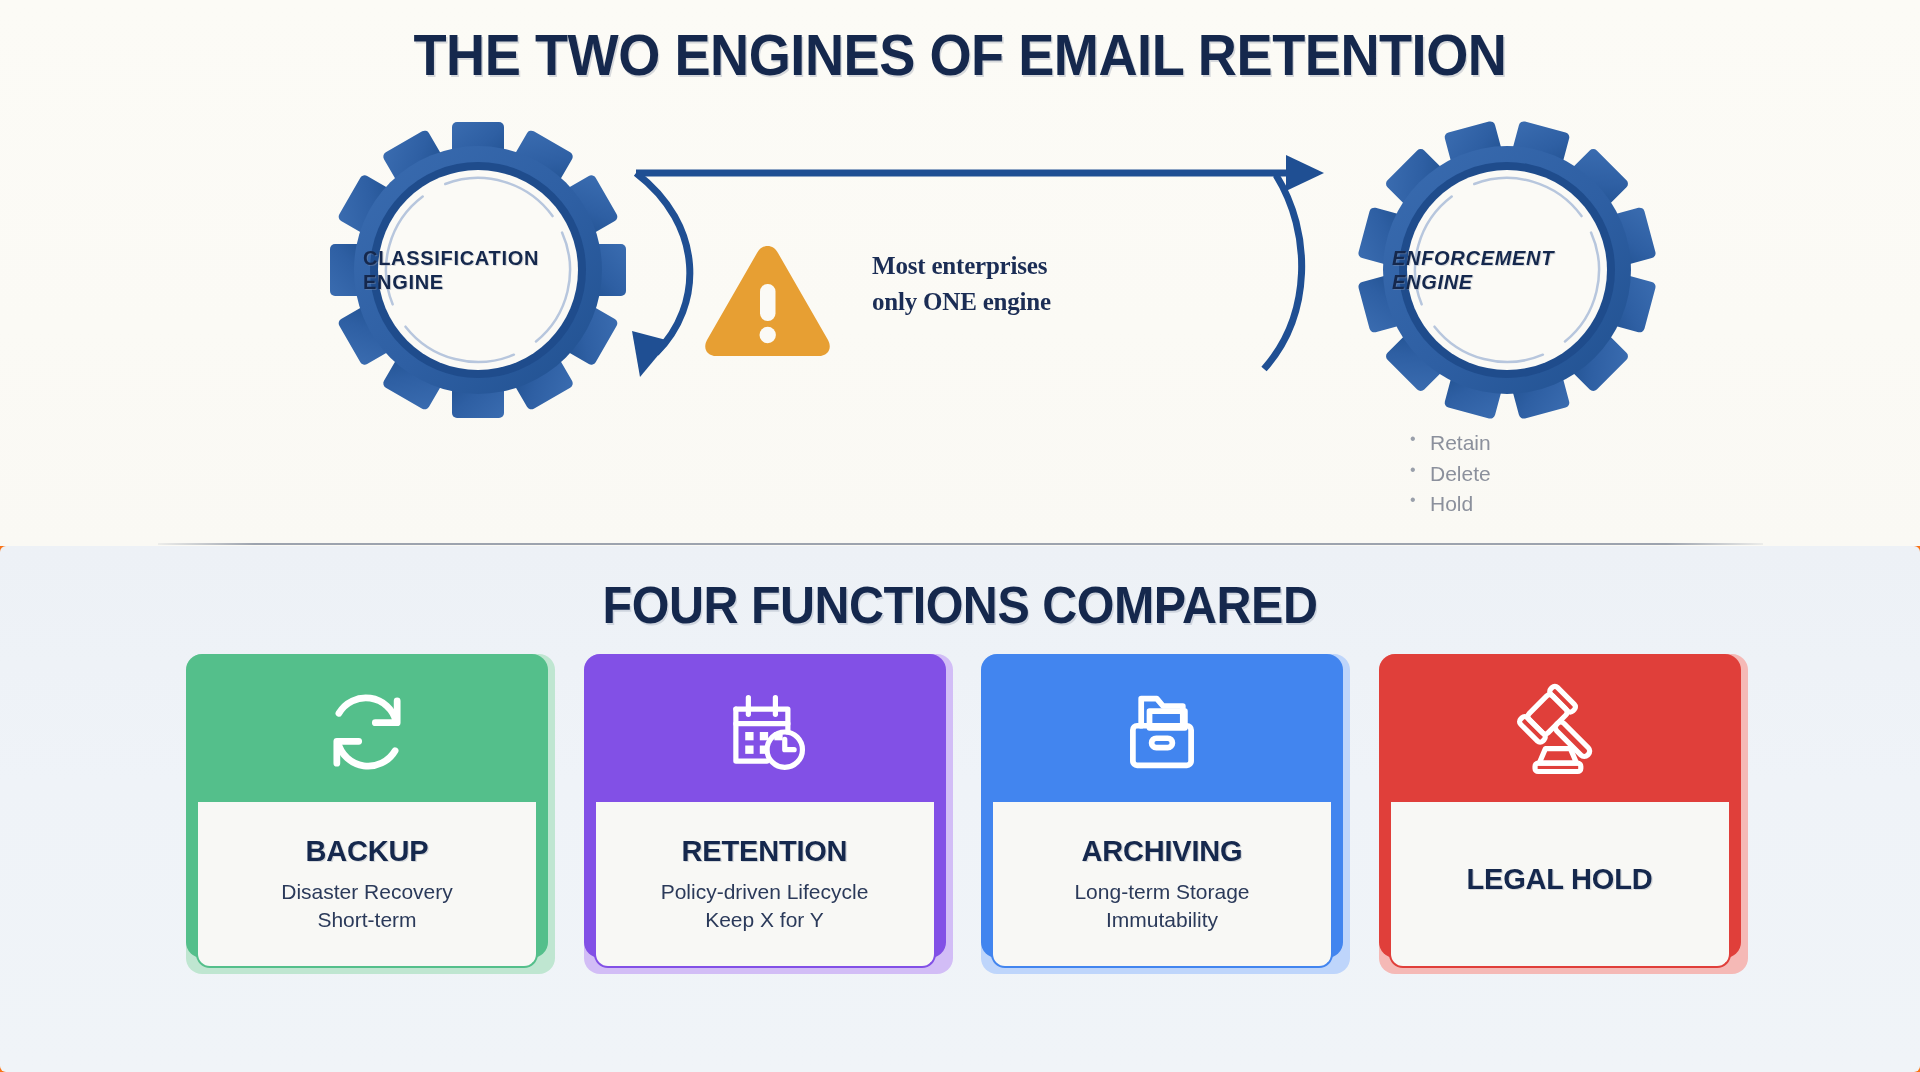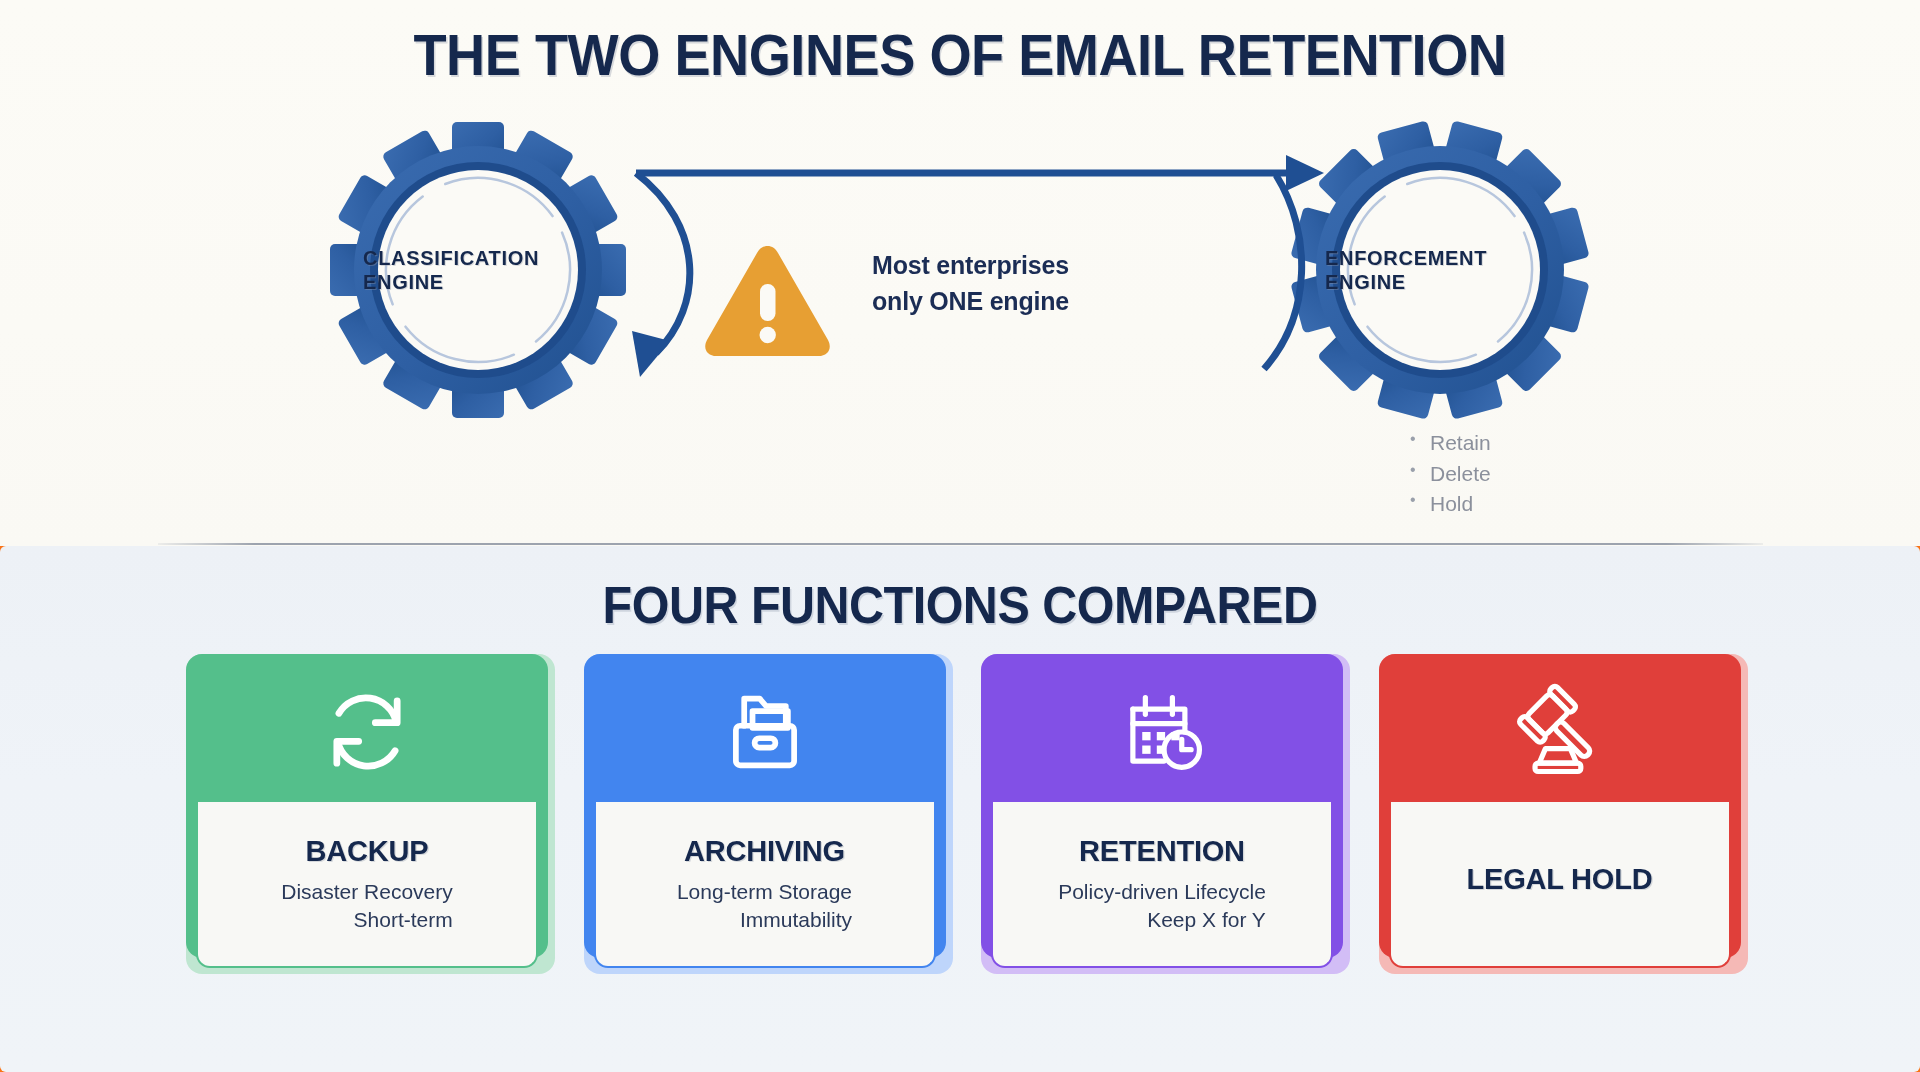--- a/index.html
+++ b/index.html
@@ -42,21 +42,21 @@
     transform: scaleX(0.95);
   }
 
   
   .gear-wrap {
     position: absolute;
     width: 360px;
     height: 300px;
   }
   .gear-wrap.left  { left: 298px; top: 120px; }
-  .gear-wrap.right { left: 1260px; top: 120px; }
+  .gear-wrap.right { left: 1327px; top: 120px; font-style: italic; }
 
   .gear-svg { display: block; width: 360px; height: 300px; }
 
   .gear-label {
     position: absolute;
     left: 50%;
     top: 50%;
     transform: translate(-50%, -50%);
     width: 230px;
     text-align: left;
@@ -90,20 +90,21 @@
   .warn-text {
     position: absolute;
     left: 872px;
     top: 248px;
     width: 370px;
     font-size: 25px;
     font-weight: 800;
     line-height: 1.42;
     color: #1b2d55;
     letter-spacing: -0.2px;
+    font-family: Liberation Serif, serif;
   }
   .warn-text .ln { display: block; white-space: nowrap; }
 
   
   .bullets {
     position: absolute;
     font-size: 21px;
     line-height: 1.46;
     color: #8b909c;
     font-weight: 400;
@@ -225,21 +226,21 @@
     letter-spacing: -0.2px;
     text-shadow: 1.2px 1.2px 0 rgba(140,148,165,0.32);
     margin-bottom: 10px;
     white-space: nowrap;
   }
 
   .card-sub {
     font-size: 21px;
     line-height: 1.32;
     color: #2b3a5a;
-    text-align: right;
+    text-align: center;
     font-weight: 400;
   }
   .card-sub span { display: block; white-space: nowrap; }
 
   
   .ruler {
     position: absolute;
     left: 160px;
     top: 456px;
     width: 1600px;
@@ -429,40 +430,20 @@
             <path d="M 22 60 A 30 30 0 0 0 77 68"></path>
             <polyline points="79,20 79,41 58,41" stroke-linejoin="round"></polyline>
             <polyline points="21,80 21,59 42,59" stroke-linejoin="round"></polyline>
           </svg>
         </div>
         <div class="card-body" style="border-color:#54bf8b">
           <div class="card-title">BACKUP</div>
           <div class="card-sub">
             <span>Disaster Recovery</span>
             <span>Short-term</span>
-          </div>
-        </div>
-      </div>
-
-      <div class="card">
-        <div class="card-tint" style="background:#bed5fb"></div>
-        <div class="card-panel" style="background:#4285ef"></div>
-        <div class="card-icon">
-          <svg width="104" height="104" viewBox="0 0 100 100" fill="none" stroke="#ffffff" stroke-width="5.5" stroke-linejoin="round" stroke-linecap="round">
-            <path d="M 30 44 L 30 18 L 45 18 L 51 25 L 70 25 L 70 44"></path>
-            <rect x="38" y="30" width="34" height="16"></rect>
-            <rect x="22" y="44" width="56" height="38" rx="4"></rect>
-            <rect x="40" y="56" width="20" height="9" rx="4.5"></rect>
-          </svg>
-        </div>
-        <div class="card-body" style="border-color:#4285ef">
-          <div class="card-title">ARCHIVING</div>
-          <div class="card-sub">
-            <span>Long-term Storage</span>
-            <span>Immutability</span>
           </div>
         </div>
       </div>
 
       <div class="card">
         <div class="card-tint" style="background:#d2bdf6"></div>
         <div class="card-panel" style="background:#8250e6"></div>
         <div class="card-icon">
           <svg width="104" height="104" viewBox="0 0 100 100" fill="none" stroke="#ffffff" stroke-width="5" stroke-linejoin="round" stroke-linecap="round">
             <path d="M 22 28 L 22 78 L 52 78"></path>
@@ -477,20 +458,40 @@
             <rect x="45" y="63" width="8" height="8" fill="#ffffff" stroke="none"></rect>
             <circle cx="69" cy="67" r="17"></circle>
             <polyline points="69,57 69,67 78,67"></polyline>
           </svg>
         </div>
         <div class="card-body" style="border-color:#8250e6">
           <div class="card-title">RETENTION</div>
           <div class="card-sub">
             <span>Policy-driven Lifecycle</span>
             <span>Keep X for Y</span>
+          </div>
+        </div>
+      </div>
+
+      <div class="card">
+        <div class="card-tint" style="background:#bed5fb"></div>
+        <div class="card-panel" style="background:#4285ef"></div>
+        <div class="card-icon">
+          <svg width="104" height="104" viewBox="0 0 100 100" fill="none" stroke="#ffffff" stroke-width="5.5" stroke-linejoin="round" stroke-linecap="round">
+            <path d="M 30 44 L 30 18 L 45 18 L 51 25 L 70 25 L 70 44"></path>
+            <rect x="38" y="30" width="34" height="16"></rect>
+            <rect x="22" y="44" width="56" height="38" rx="4"></rect>
+            <rect x="40" y="56" width="20" height="9" rx="4.5"></rect>
+          </svg>
+        </div>
+        <div class="card-body" style="border-color:#4285ef">
+          <div class="card-title">ARCHIVING</div>
+          <div class="card-sub">
+            <span>Long-term Storage</span>
+            <span>Immutability</span>
           </div>
         </div>
       </div>
 
       <div class="card">
         <div class="card-tint" style="background:#f5b9b6"></div>
         <div class="card-panel" style="background:#e03f3a"></div>
         <div class="card-icon">
           <svg width="104" height="104" viewBox="0 0 100 100" fill="none" stroke="#ffffff" stroke-width="5" stroke-linejoin="round" stroke-linecap="round">
             <g transform="rotate(-45 50 45)">

